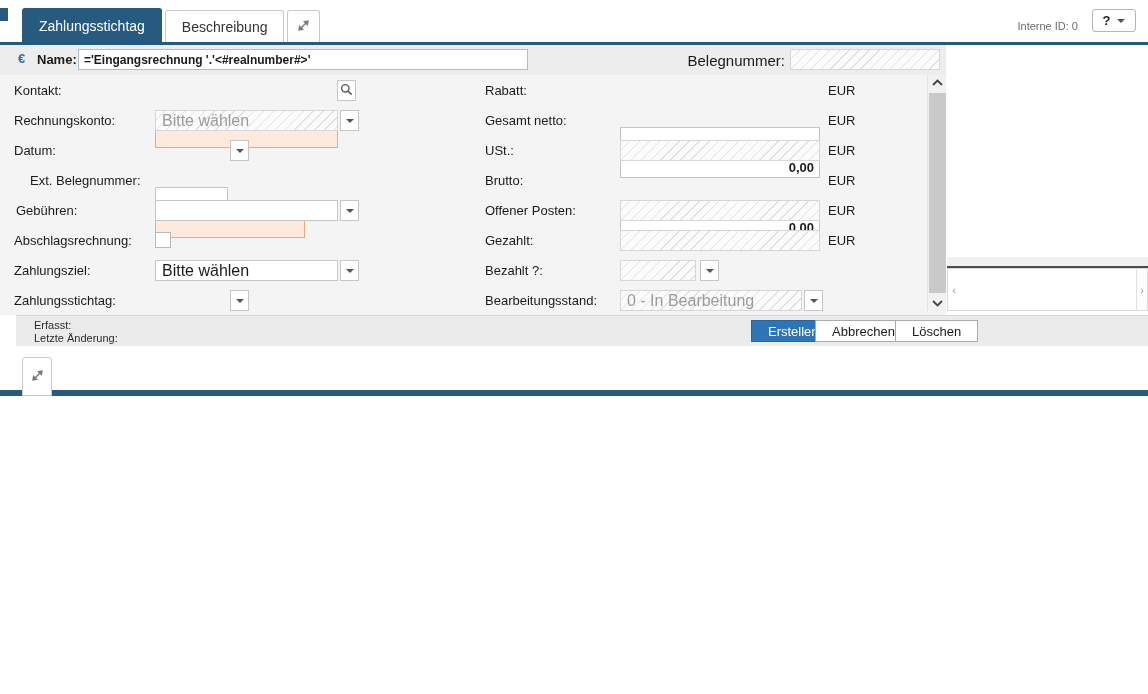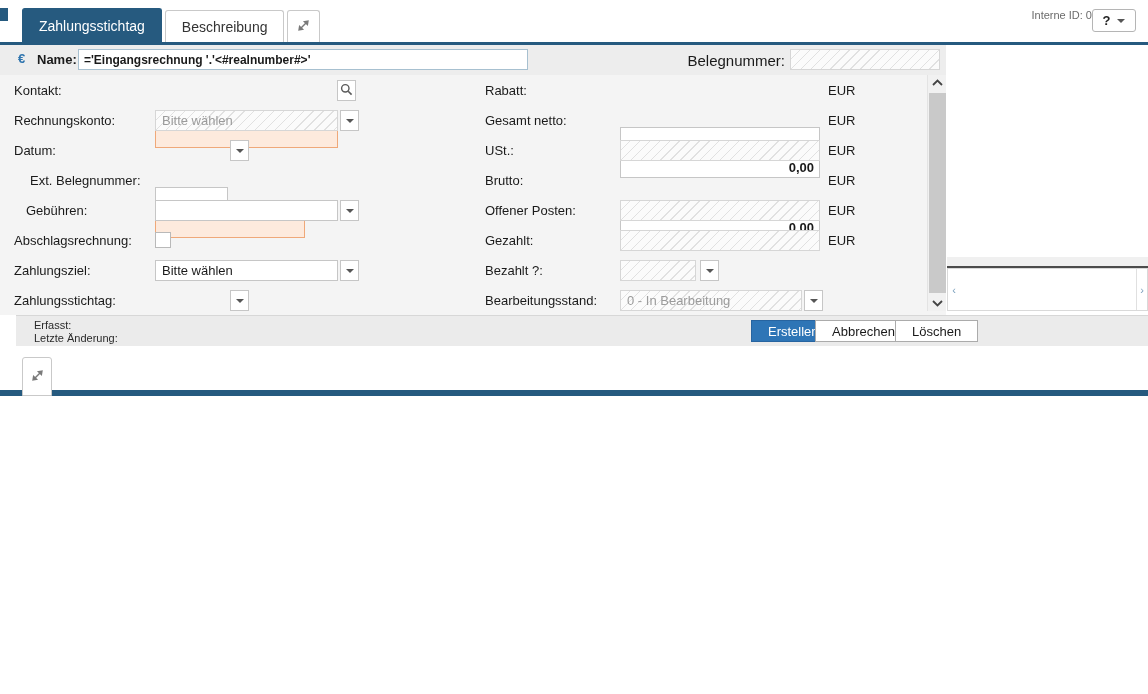--- a/index.html
+++ b/index.html
@@ -6,21 +6,21 @@
   html,body { background:#fff; }
   body { font-family:"Liberation Sans","DejaVu Sans",sans-serif; width:1148px; height:694px; position:relative; overflow:hidden; color:#1e1e1e; }
 
   
   .tabbar { position:absolute; left:0; top:0; width:1148px; height:45px; background:#fff; border-bottom:3px solid #265a7f; }
   .tab-notch { position:absolute; left:0; top:8px; width:8px; height:13px; background:#265a7f; }
   .tabs { position:absolute; left:22px; bottom:0; display:flex; align-items:flex-end; }
   .tab { display:flex; align-items:center; justify-content:center; height:32px; padding:0 16px; background:#fff; border:1px solid #c9c9c9; border-bottom:none; border-radius:3px 3px 0 0; margin-right:3px; font-size:14px; color:#333; cursor:pointer; }
   .tab.active { height:34px; background:#265a7f; border-color:#265a7f; color:#fff; }
   .tab.icon-tab { width:33px; padding:0; }
-  .tabbar-right { position:absolute; right:12px; top:9px; display:flex; align-items:flex-start; gap:0; }
+  .tabbar-right { position:absolute; right:12px; top:9px; display:flex; align-items:flex-end; gap:14px; }
   .interne-id { font-size:11px; color:#6b6b6b; }
   .help-btn { width:44px; height:23px; background:#fff; border:1px solid #b5b5b5; border-radius:3px; display:flex; align-items:center; justify-content:center; gap:7px; font-size:13px; font-weight:bold; color:#222; cursor:pointer; }
 
   .caret-down { width:0; height:0; border-left:4px solid transparent; border-right:4px solid transparent; border-top:4px solid #555; display:inline-block; }
 
   
   .form-panel { position:absolute; left:0; top:45px; width:946px; height:270px; background:#f4f4f4; }
   .form-header { position:absolute; left:0; top:0; width:946px; height:30px; background:#ededed; }
   .euro-sym { position:absolute; left:18px; top:6px; font-size:13px; font-weight:bold; color:#2e74ae; }
   .name-label { position:absolute; left:37px; top:7px; font-size:13px; font-weight:bold; color:#1a1a1a; }
@@ -29,21 +29,21 @@
   .beleg-field { position:absolute; left:790px; top:4px; width:150px; height:21px; }
 
   
   .hatched { background-color:#fbfbfb; background-image:repeating-linear-gradient(135deg, rgba(0,0,0,0) 0px, rgba(0,0,0,0) 6px, #e1e1e1 6px, #e1e1e1 7px); border:1px solid #d6d6d6; color:#9b9b9b; }
 
   .row-label { position:absolute; font-size:13px; color:#1a1a1a; line-height:21px; white-space:nowrap; }
   .fld { position:absolute; height:21px; border:1px solid #c6c6c6; background:#fff; font-family:"Liberation Sans",sans-serif; font-size:12px; padding:0 5px; color:#1a1a1a;margin-top:47px; }
   .fld.required { background:#fdeadd; border-color:#efa879; }
   .fld.amount { text-align:right; font-weight:bold; font-size:13px; }
   .side-btn { position:absolute; width:19px; height:21px; border:1px solid #c6c6c6; background:#fff; display:flex; align-items:center; justify-content:center; cursor:pointer; }
-  .combo-text { position:absolute; height:21px; line-height:19px; font-size:13px; padding:0 6px; overflow:hidden; white-space:nowrap; }
+  .combo-text { position:absolute; height:21px; line-height:19px; font-size:16px; padding:0 6px; overflow:hidden; white-space:nowrap; }
   .combo-text.enabled { background:#fff; border:1px solid #c6c6c6; color:#1a1a1a; }
   .unit { position:absolute; font-size:13px; color:#1a1a1a; line-height:21px; }
   .checkbox { position:absolute; width:16px; height:16px; background:#fff; border:1px solid #b9b9b9; cursor:pointer; }
 
   
   .vscroll { position:absolute; left:927px; top:30px; width:19px; height:236px; background:#f1f1f1; border-left:1px solid #e3e3e3; }
   .vscroll .arr { position:absolute; left:0; width:19px; height:16px; display:flex; align-items:center; justify-content:center; color:#444; cursor:pointer; }
   .vscroll .thumb { position:absolute; left:1px; top:18px; width:17px; height:200px; background:#cicic1; background:#c9c9c9; cursor:pointer; }
 
   
@@ -124,21 +124,21 @@
 
   <span class="row-label" style="left:14px; top:95px;">Datum:</span>
   <input class="fld" style="left: 155px; top: 95px; width: 73px;" value="">
   <div class="side-btn" style="left:230px; top:95px;">
     <span class="caret-down"></span>
   </div>
 
   <span class="row-label" style="left:30px; top:125px;">Ext. Belegnummer:</span>
   <input class="fld required" style="left: 155px; top: 125px; width: 150px;" value="">
 
-  <span class="row-label" style="left:26px; top:155px;">Gebühren:</span>
+  <span class="row-label" style="left:16px; top:155px;">Gebühren:</span>
   <div class="combo-text enabled" style="left:155px; top:155px; width:183px;"></div>
   <div class="side-btn" style="left:340px; top:155px;">
     <span class="caret-down"></span>
   </div>
 
   <span class="row-label" style="left:14px; top:185px;">Abschlagsrechnung:</span>
   <div class="checkbox" style="left:155px; top:187px;"></div>
 
   <span class="row-label" style="left:14px; top:215px;">Zahlungsziel:</span>
   <div class="combo-text enabled" style="left:155px; top:215px; width:183px;">Bitte wählen</div>

